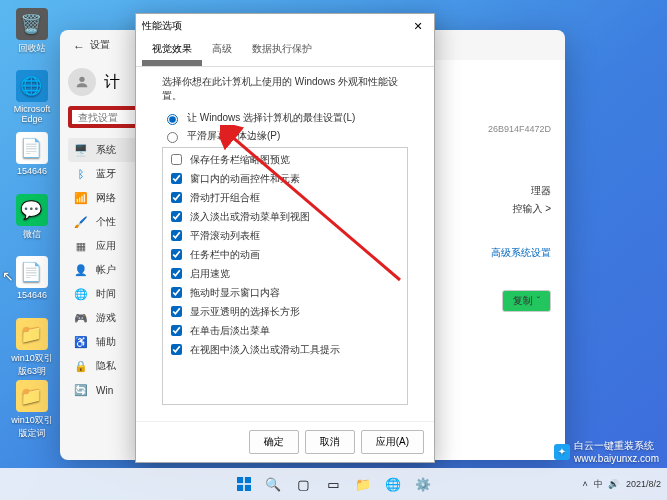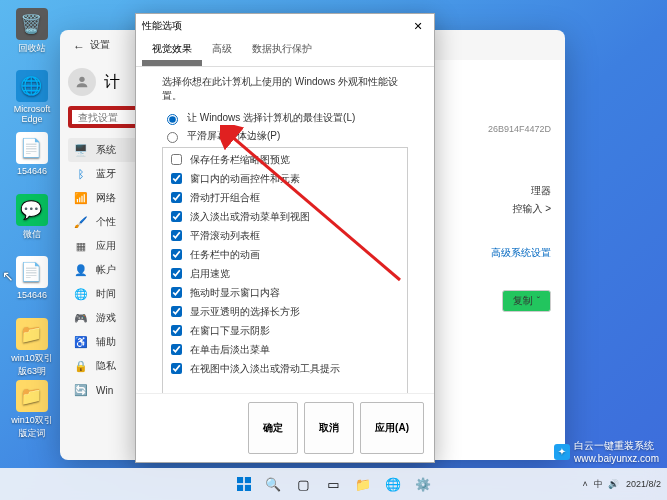--- a/index.html
+++ b/index.html
@@ -34,21 +34,21 @@
   .dlg-tab { padding: 4px 10px; color: #555; }
   .dlg-tab.active { color: #000; border-bottom: 6px solid #737373; }
   .dlg-body { flex: 1; padding: 8px 26px; font-size: 10px; color: #333; overflow: hidden; }
   .dlg-desc { margin-bottom: 8px; }
   .dlg-radio { display: flex; align-items: center; gap: 6px; margin: 4px 0; }
   .dlg-radio input { width: 11px; height: 11px; accent-color: #0067c0; }
   .dlg-list { border: 1px solid #ccc; height: 258px; overflow: auto; padding: 2px; }
   .dlg-chk { display: flex; align-items: center; gap: 5px; padding: 1px 2px; font-size: 10px; white-space: nowrap; }
   .dlg-chk input { width: 11px; height: 11px; accent-color: #0067c0; }
   .dlg-buttons { display: flex; justify-content: flex-end; gap: 6px; padding: 8px 10px; border-top: 1px solid #eee; }
-  .dlg-buttons button { font-size: 10px; padding: 18px 14px; border: 1px solid #bbb; background: #fdfdfd; border-radius: 2px; font-weight: bold; }
+  .dlg-buttons button { font-size: 10px; padding: 4px 14px; border: 1px solid #bbb; background: #fdfdfd; border-radius: 2px; }
   .arrow { position: absolute; left: 220px; top: 125px; pointer-events: none; z-index: 50; }
   .watermark { position: absolute; right: 8px; bottom: 36px; font-size: 10px; color: #fff; display: flex; align-items: center; gap: 4px; text-shadow: 0 1px 2px rgba(0,0,0,0.4); }
   .wm-logo { width: 16px; height: 16px; background: #1da1f2; border-radius: 3px; display: flex; align-items: center; justify-content: center; color: #fff; font-size: 10px; }
   .cursor { position: absolute; left: 2px; top: 268px; font-size: 14px; color: #fff; text-shadow: 0 0 2px #000; pointer-events: none; }
 </style>
 </head>
 <body>
 
 <div id="desktop-icons">
     <div class="desktop-icon" style="left: 8px; top: 8px;">
@@ -218,24 +218,20 @@
           <input type="checkbox" checked="" style="">
           <span>启用速览</span>
         </label>
         <label class="dlg-chk">
           <input type="checkbox" checked="" style="">
           <span>拖动时显示窗口内容</span>
         </label>
         <label class="dlg-chk">
           <input type="checkbox" checked="" style="">
           <span>显示亚透明的选择长方形</span>
-        </label>
-        <label class="dlg-chk">
-          <input type="checkbox" checked="" style="">
-          <span>在窗口下显示阴影</span>
         </label>
         <label class="dlg-chk">
           <input type="checkbox" checked="" style="">
           <span>在单击后淡出菜单</span>
         </label>
         <label class="dlg-chk">
           <input type="checkbox" checked="" style="">
           <span>在视图中淡入淡出或滑动工具提示</span>
         </label>
       </div>

